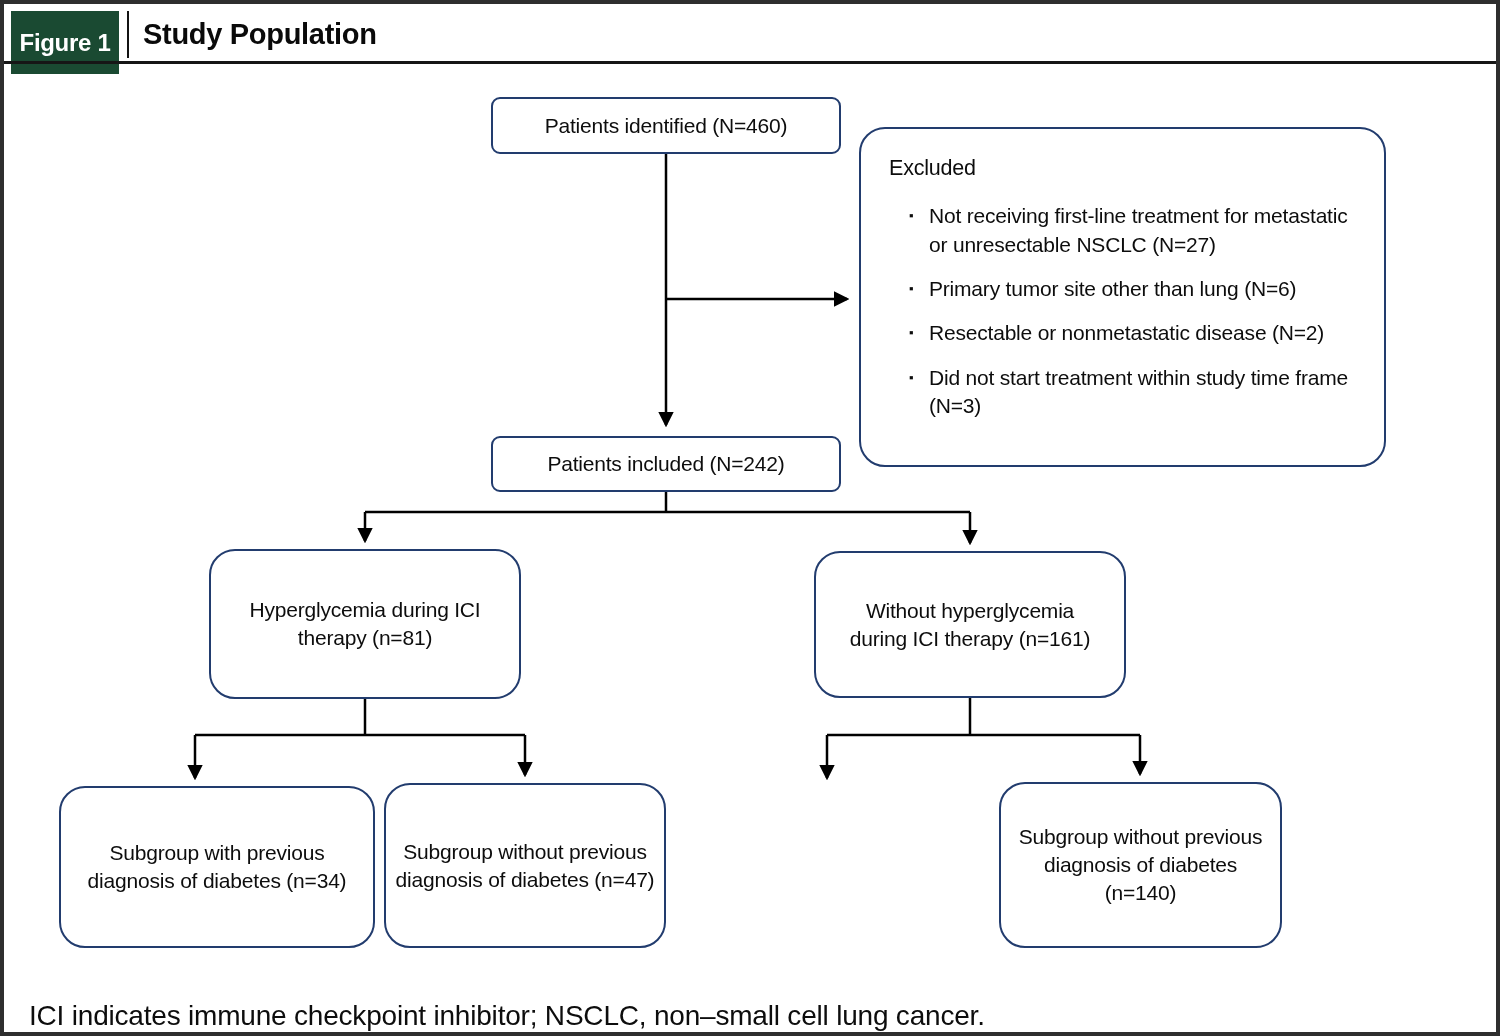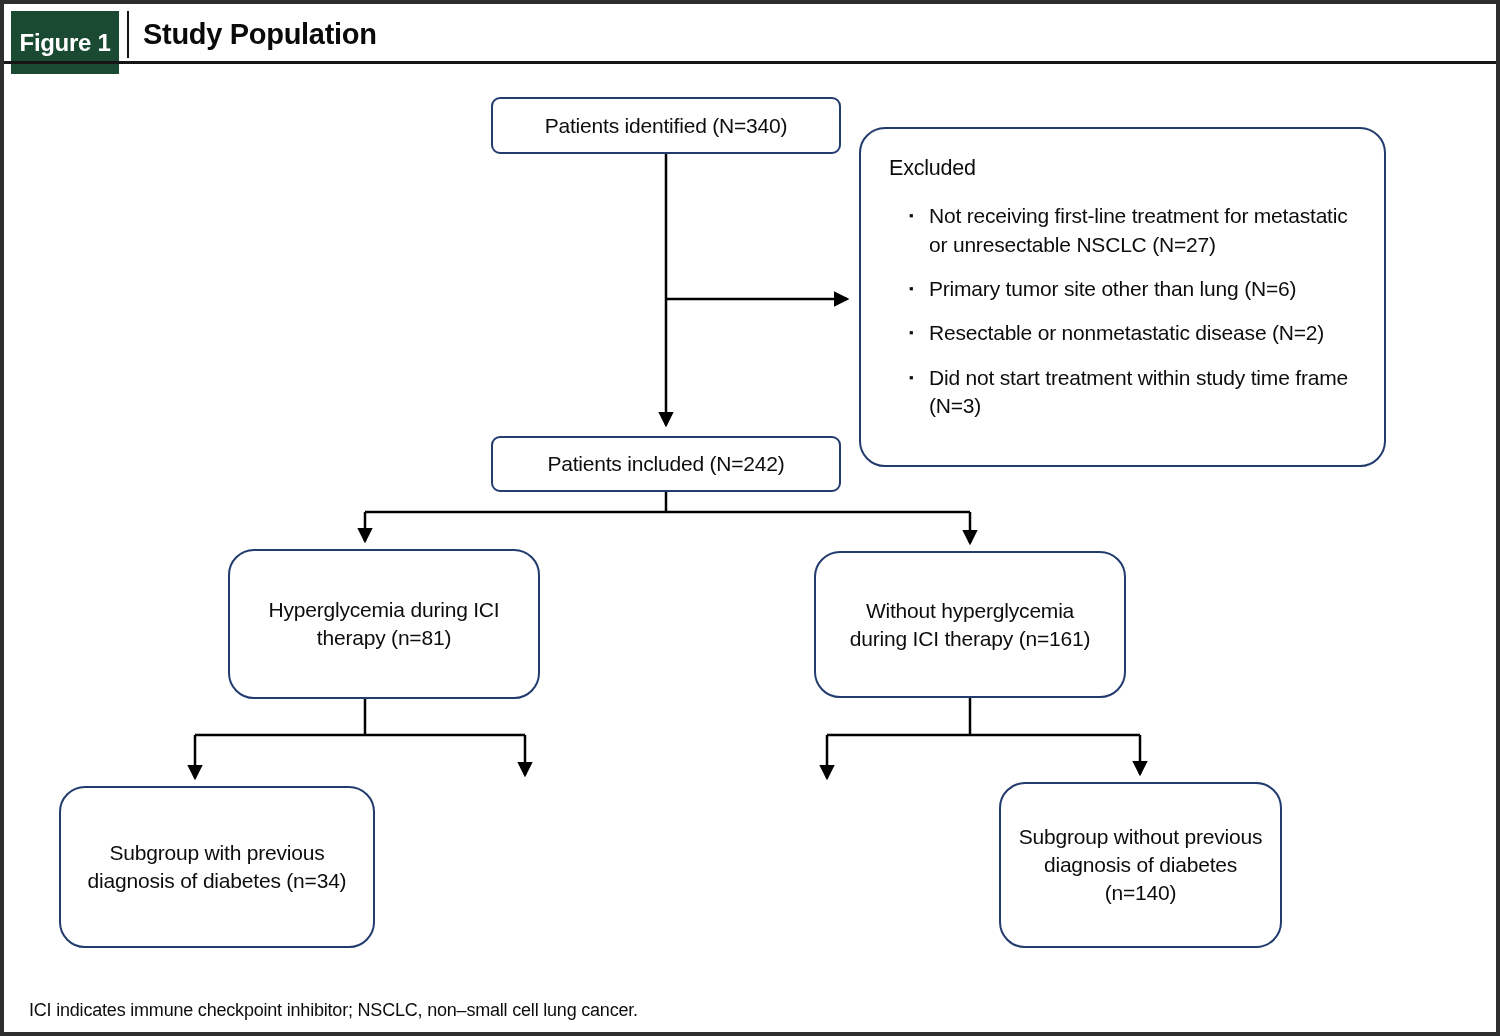--- a/index.html
+++ b/index.html
@@ -76,35 +76,35 @@
     margin: 0 0 16px 20px;
     line-height: 1.35;
   }
   .exc-bullet {
     flex: 0 0 20px;
     font-size: 13px; line-height: 28px;
     color: #0d0d0d;
   }
   .exc-text { flex: 1 1 auto; max-width: 428px; }
 
-  #node-hyperglycemia { left: 205px; top: 545px; width: 312px; height: 150px; margin-left: 19px; }
+  #node-hyperglycemia { left: 205px; top: 545px; width: 312px; height: 150px; }
   #node-without       { left: 810px; top: 547px; width: 312px; height: 147px; }
 
   #node-sub1 { left: 55px;  top: 782px; width: 316px; height: 162px; }
   #node-sub2 { left: 380px; top: 779px; width: 282px; height: 165px; }
   #node-sub3 { left: 685px; top: 782px; width: 277px; height: 162px; }
   #node-sub4 { left: 995px; top: 778px; width: 283px; height: 166px; }
 
   .inner-narrow { max-width: 252px; }
   .inner-sub    { max-width: 260px; }
 
   
   .footnote {
     position: absolute; left: 25px; top: 996px;
-    font-size: 18px; color: #0d0d0d;
+    font-size: 28px; color: #0d0d0d;
     letter-spacing: -0.2px;
   }
 </style>
 </head>
 <body>
 
 <div class="figure">
 
   <div class="fig-label">Figure 1</div>
   <div class="header-divider"></div>
@@ -132,21 +132,21 @@
     <path d="M191,731 V774" stroke="#000" stroke-width="2.5" fill="none" marker-end="url(#arrow)"></path>
     <path d="M521,731 V771" stroke="#000" stroke-width="2.5" fill="none" marker-end="url(#arrow)"></path>
 
     <path d="M966,694 V731" stroke="#000" stroke-width="2.5" fill="none"></path>
     <path d="M823,731 H1136" stroke="#000" stroke-width="2.5" fill="none"></path>
     <path d="M823,731 V774" stroke="#000" stroke-width="2.5" fill="none" marker-end="url(#arrow)"></path>
     <path d="M1136,731 V770" stroke="#000" stroke-width="2.5" fill="none" marker-end="url(#arrow)"></path>
   </svg>
 
   <div class="node r-small" id="node-patients-identified">
-    <span>Patients identified (N=340)</span>
+    <span>Patients identified (N=460)</span>
   </div>
 
   <div class="node r-big" id="node-excluded">
     <div class="exc-title">Excluded</div>
     <div class="exc-item">
       <span class="exc-bullet">▪</span>
       <span class="exc-text">Not receiving first-line treatment for metastatic or unresectable NSCLC (N=27)</span>
     </div>
     <div class="exc-item">
       <span class="exc-bullet">▪</span>
@@ -171,20 +171,23 @@
   </div>
 
   <div class="node r-big" id="node-without">
     <span class="inner-narrow">Without hyperglycemia during ICI therapy (n=161)</span>
   </div>
 
   <div class="node r-big" id="node-sub1">
     <span class="inner-sub">Subgroup with previous diagnosis of diabetes (n=34)</span>
   </div>
 
+  <div class="node r-big" id="node-sub2">
+    <span class="inner-sub">Subgroup without previous diagnosis of diabetes (n=47)</span>
+  </div>
 
 
   <div class="node r-big" id="node-sub4">
     <span class="inner-sub">Subgroup without previous diagnosis of diabetes (n=140)</span>
   </div>
 
   <div class="footnote">ICI indicates immune checkpoint inhibitor; NSCLC, non–small cell lung cancer.</div>
 
 </div>
 

